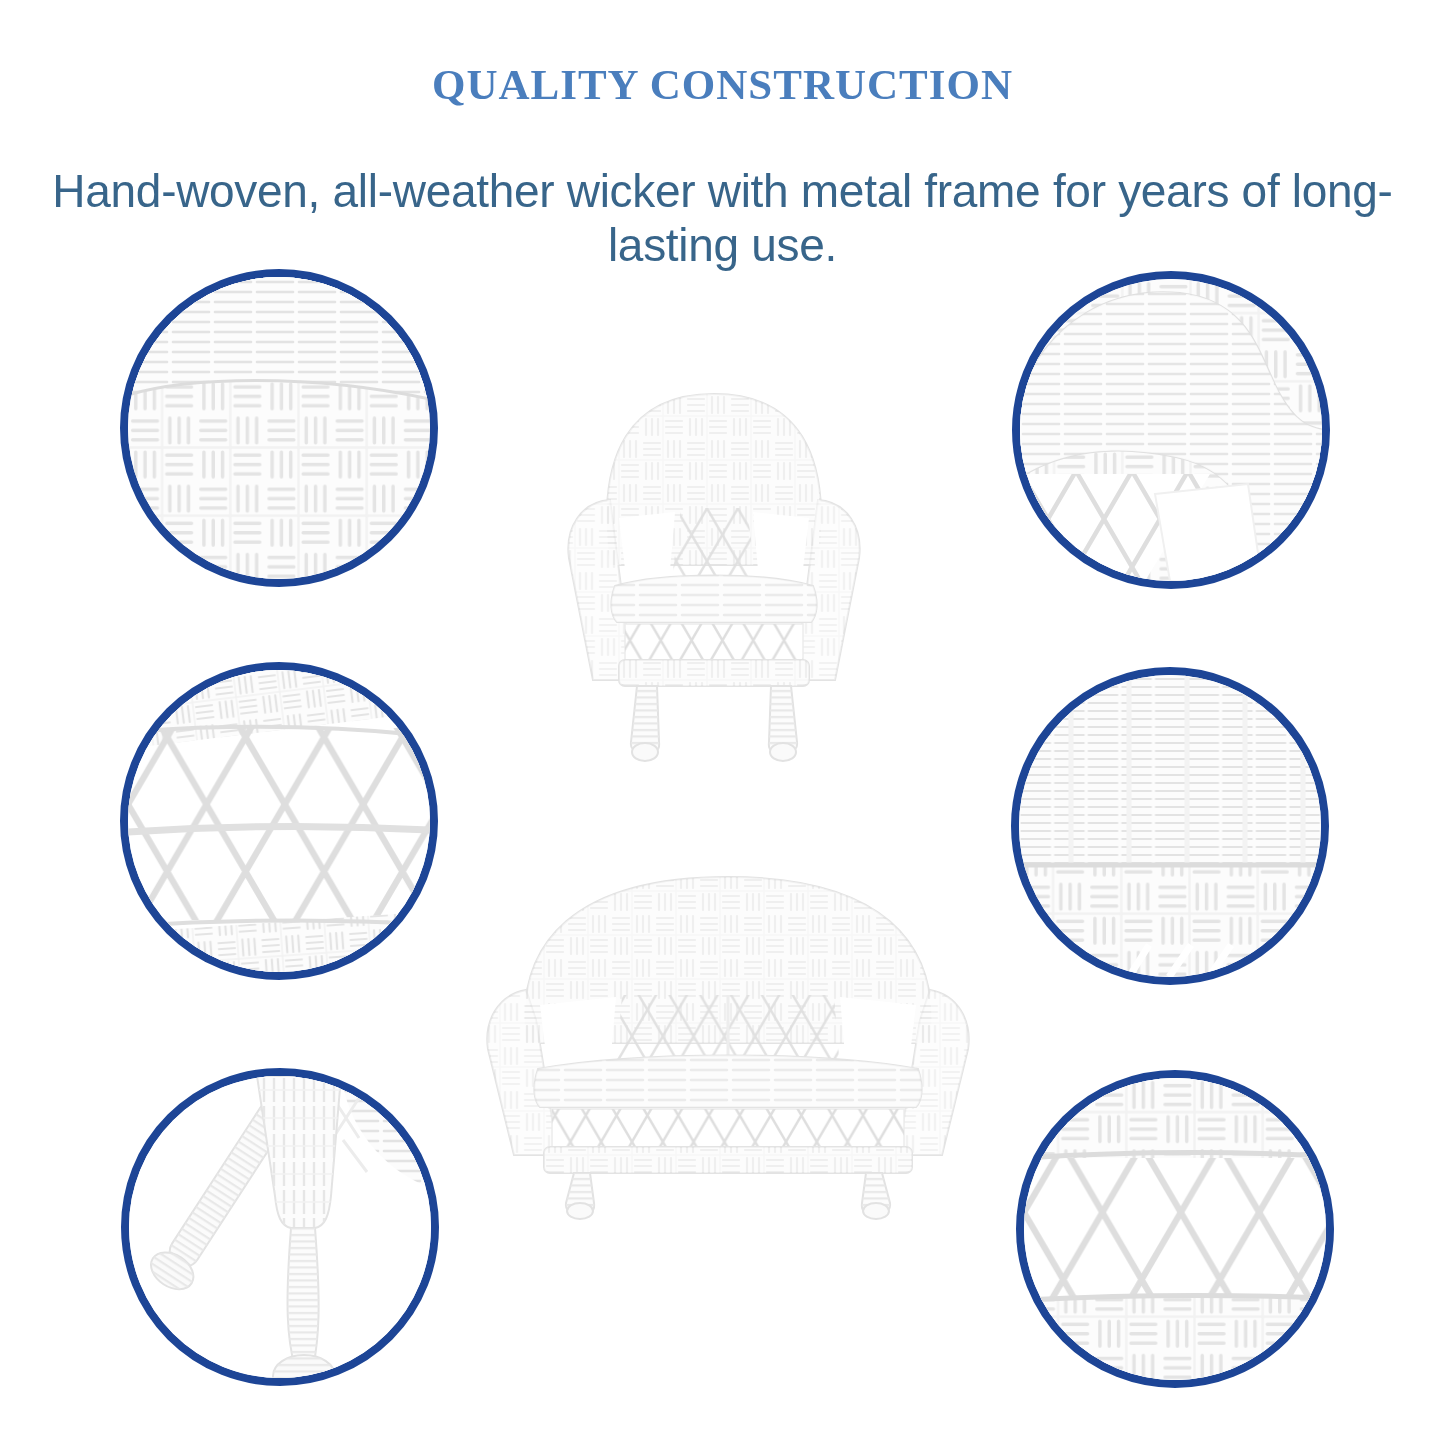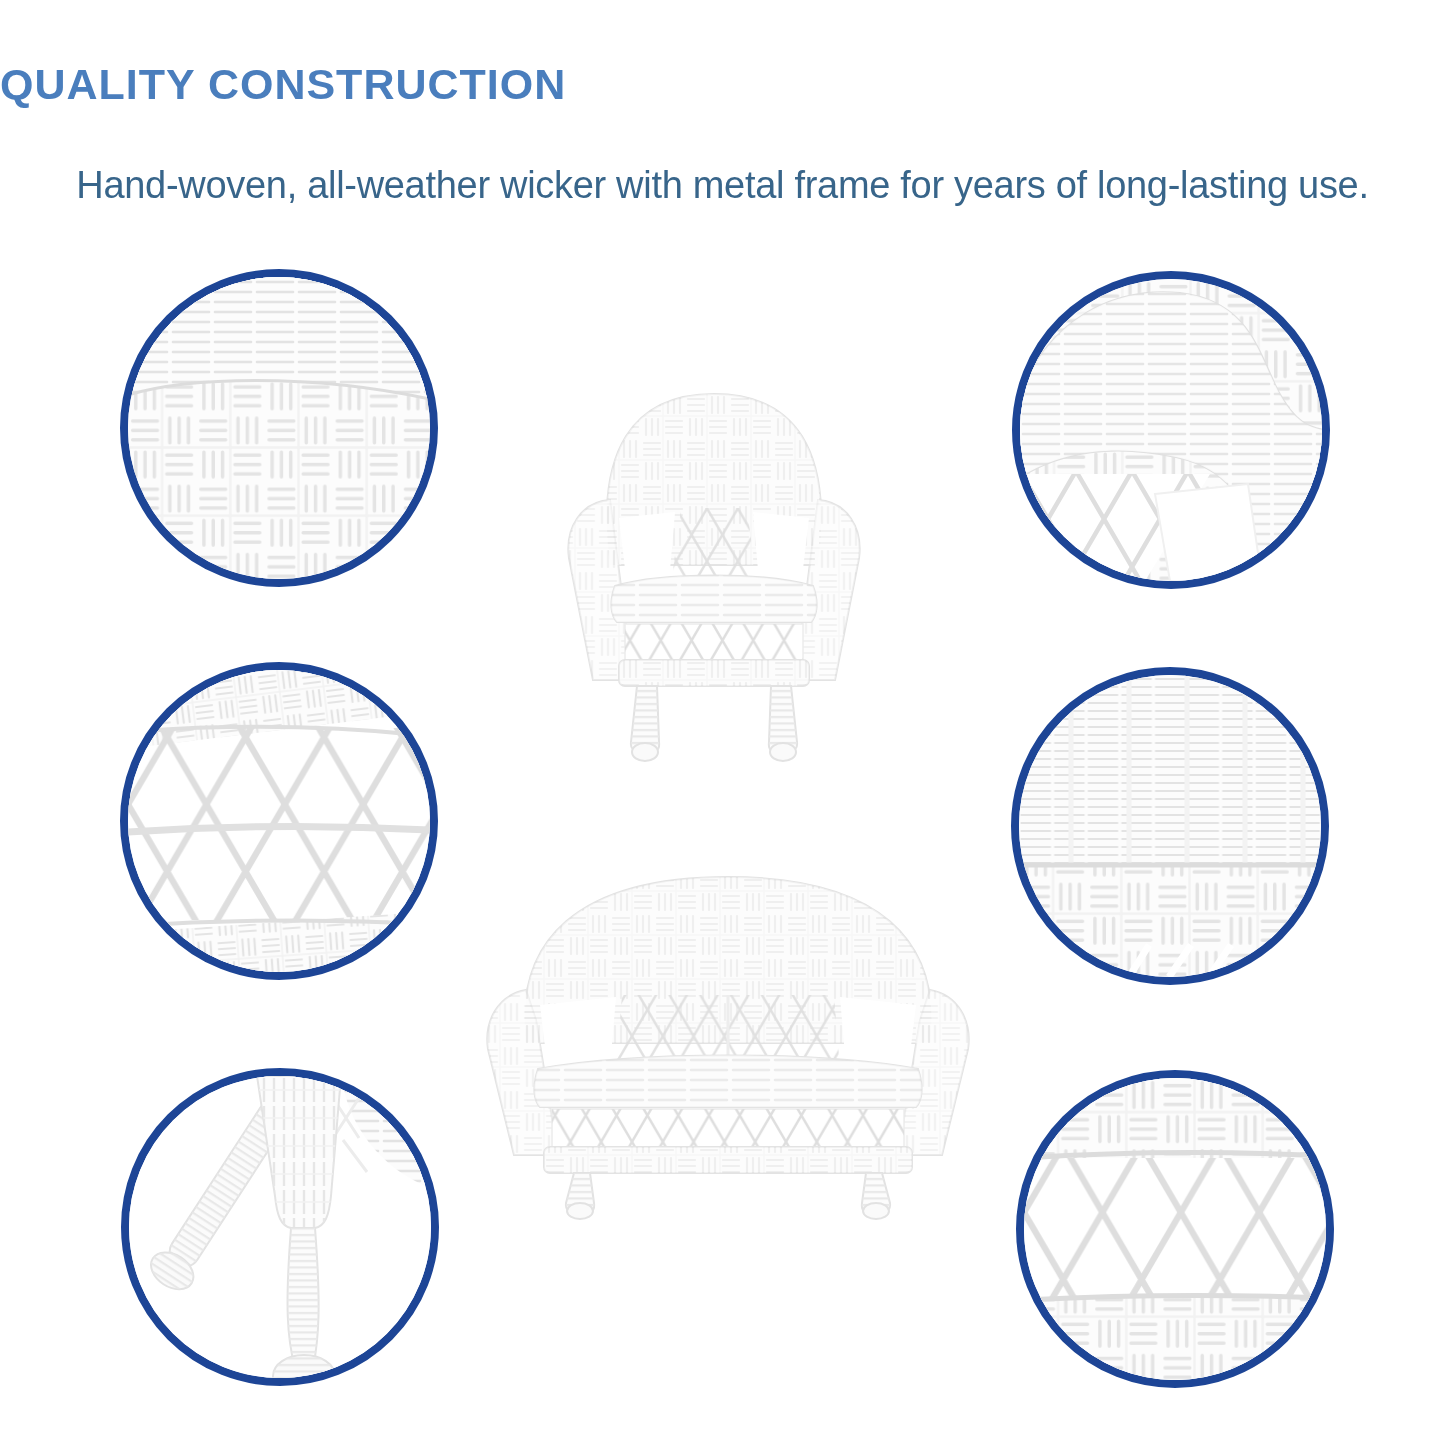--- a/index.html
+++ b/index.html
@@ -11,26 +11,27 @@
   }
   html,body{margin:0;padding:0;}
   body{
     width:1445px;height:1445px;background:var(--background);
     font-family:"Liberation Sans", sans-serif;
     position:relative;overflow:hidden;
   }
   .canvas{position:absolute;inset:0;}
   .title{
     position:absolute;top:60px;left:0;width:100%;margin:0;
-    text-align:left;font-size:43px;font-weight:bold;letter-spacing:1px;
+    text-align:center;font-size:43px;font-weight:bold;letter-spacing:1px;
     color:var(--title-color);
+    font-family:Liberation Serif, serif;
   }
   .subtitle{
     position:absolute;top:164px;left:0;width:100%;margin:0;
-    text-align:center;font-size:38px;font-weight:400;letter-spacing:-0.3px;
+    text-align:center;font-size:46px;font-weight:400;letter-spacing:-0.3px;
     color:var(--subtitle-color);
   }
   .callout{
     position:absolute;width:302px;height:302px;
     border:8px solid var(--ring-color);border-radius:50%;
     overflow:hidden;background:#fff;
   }
   .callout svg{display:block;width:302px;height:302px;}
   .pos-tl{left:120px;top:269px;}
   .pos-ml{left:120px;top:662px;}

